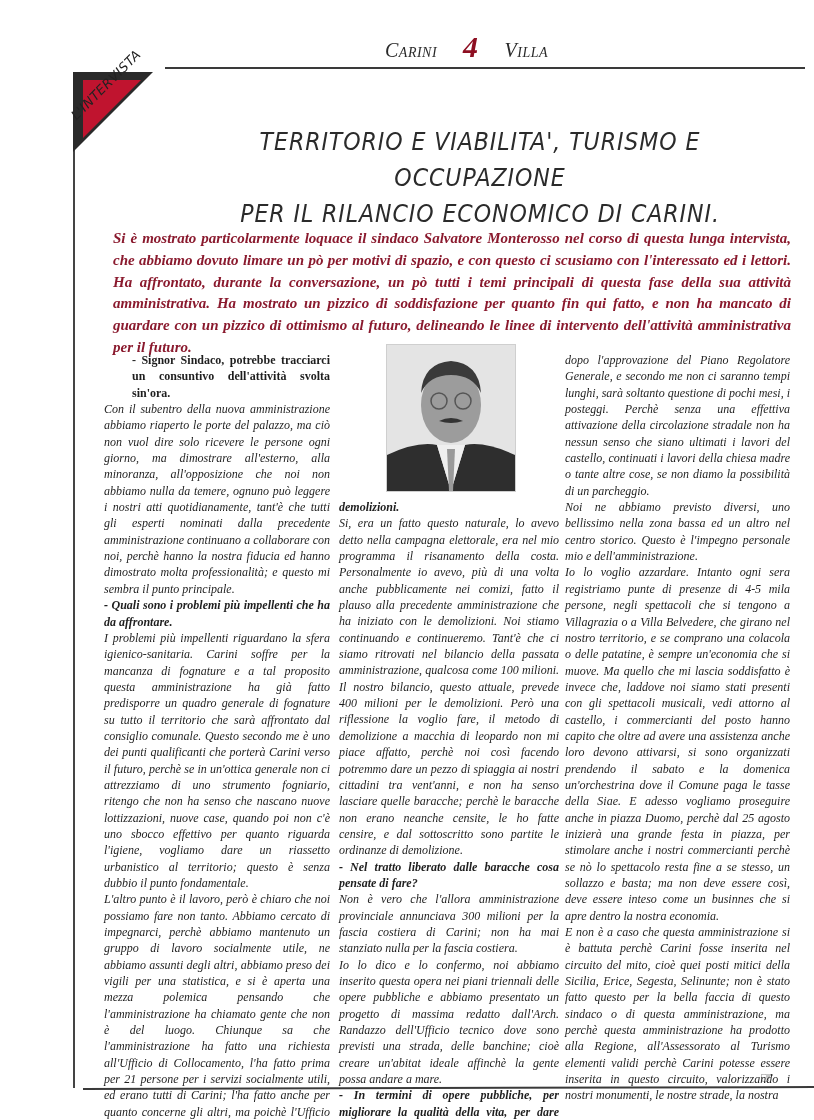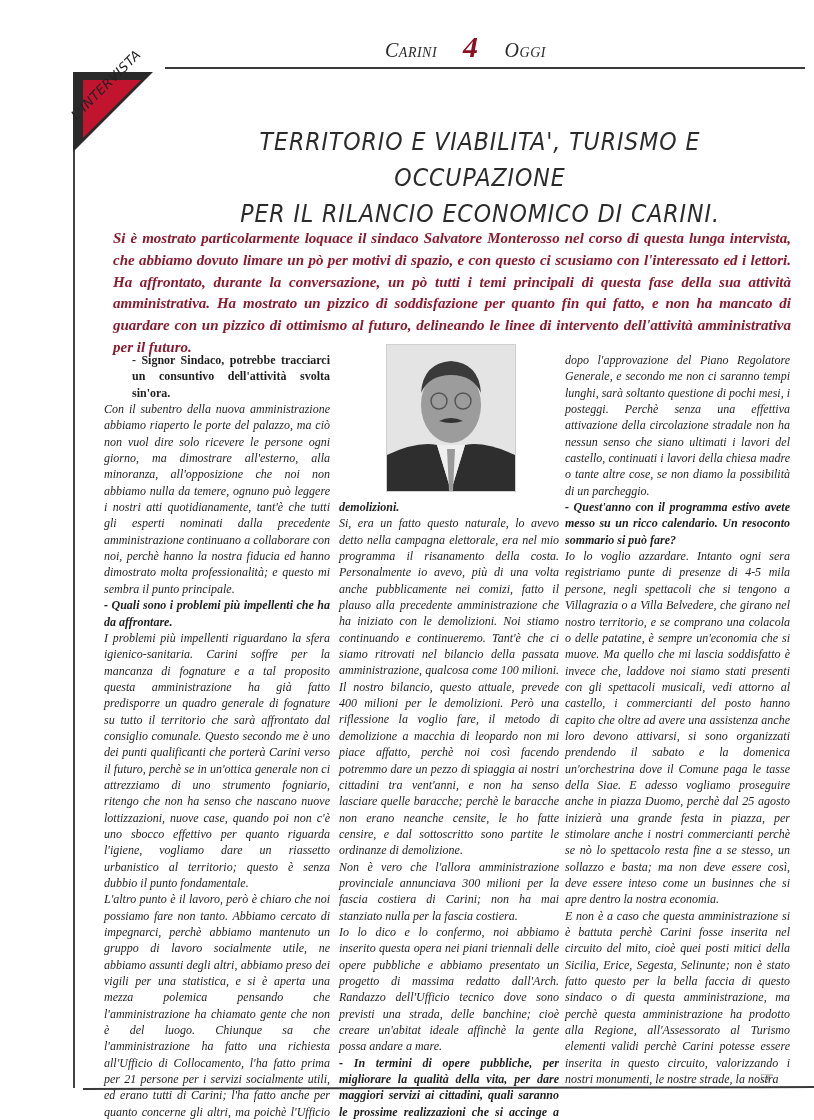--- a/index.html
+++ b/index.html
@@ -46,21 +46,21 @@
     overflow: hidden; border: 1px solid #cfcfcf;
   }
   .pointer { position: absolute; left: 760px; top: 1068px; font-size: 16px; color: #222; }
 </style>
 </head>
 <body>
 
 <div class="masthead">
   <span>Carini</span>
   <span class="num">4</span>
-  <span>Oggi</span>
+  <span>Villa</span>
 </div>
 
 <div class="top-rule"></div>
 <div class="left-rule"></div>
 <div class="bottom-rule"></div>
 
 <svg class="corner-mark" viewBox="0 0 80 80">
   <polygon points="0,0 80,0 0,80" fill="#2a2a2a"></polygon>
   <polygon points="10,8 68,8 10,66" fill="#c0142f"></polygon>
 </svg>
@@ -93,26 +93,27 @@
   <p>Con il subentro della nuova amministrazione abbiamo riaperto le porte del palazzo, ma ciò non vuol dire solo ricevere le persone ogni giorno, ma dimostrare all'esterno, alla minoranza, all'opposizione che noi non abbiamo nulla da temere, ognuno può leggere i nostri atti quotidianamente, tant'è che tutti gli esperti nominati dalla precedente amministrazione continuano a collaborare con noi, perchè hanno la nostra fiducia ed hanno dimostrato molta professionalità; e questo mi sembra il punto principale.</p>
   <p class="q">- Quali sono i problemi più impellenti che ha da affrontare.</p>
   <p>I problemi più impellenti riguardano la sfera igienico-sanitaria. Carini soffre per la mancanza di fognature e a tal proposito questa amministrazione ha già fatto predisporre un quadro generale di fognature su tutto il territorio che sarà affrontato dal consiglio comunale. Questo secondo me è uno dei punti qualificanti che porterà Carini verso il futuro, perchè se in un'ottica generale non ci attrezziamo di uno strumento fogniario, ritengo che non ha senso che nascano nuove lottizzazioni, nuove case, quando poi non c'è uno sbocco effettivo per quanto riguarda l'igiene, vogliamo dare un riassetto urbanistico al territorio; questo è senza dubbio il punto fondamentale.</p>
   <p>L'altro punto è il lavoro, però è chiaro che noi possiamo fare non tanto. Abbiamo cercato di impegnarci, perchè abbiamo mantenuto un gruppo di lavoro socialmente utile, ne abbiamo assunti degli altri, abbiamo preso dei vigili per una statistica, e si è aperta una mezza polemica pensando che l'amministrazione ha chiamato gente che non è del luogo. Chiunque sa che l'amministrazione ha fatto una richiesta all'Ufficio di Collocamento, l'ha fatto prima per 21 persone per i servizi socialmente utili, ed erano tutti di Carini; l'ha fatto anche per quanto concerne gli altri, ma poichè l'Ufficio di Collocamento è circoscrizionale, non possiamo farci nulla, anzi penso che sia una garanzia e trasparenza per tutti.</p>
 
 </div>
 
 <div class="col col2">
   <p class="q">demolizioni.</p>
   <p>Si, era un fatto questo naturale, lo avevo detto nella campagna elettorale, era nel mio programma il risanamento della costa. Personalmente io avevo, più di una volta anche pubblicamente nei comizi, fatto il plauso alla precedente amministrazione che ha iniziato con le demolizioni. Noi stiamo continuando e continueremo. Tant'è che ci siamo ritrovati nel bilancio della passata amministrazione, qualcosa come 100 milioni. Il nostro bilancio, questo attuale, prevede 400 milioni per le demolizioni. Però una riflessione la voglio fare, il metodo di demolizione a macchia di leopardo non mi piace affatto, perchè noi così facendo potremmo dare un pezzo di spiaggia ai nostri cittadini tra vent'anni, e non ha senso lasciare quelle baracche; perchè le baracche non erano neanche censite, le ho fatte censire, e dal sottoscritto sono partite le ordinanze di demolizione.</p>
+  <p class="q">- Nel tratto liberato dalle baracche cosa pensate di fare?</p>
   <p>Non è vero che l'allora amministrazione provinciale annunciava 300 milioni per la fascia costiera di Carini; non ha mai stanziato nulla per la fascia costiera.</p>
   <p>Io lo dico e lo confermo, noi abbiamo inserito questa opera nei piani triennali delle opere pubbliche e abbiamo presentato un progetto di massima redatto dall'Arch. Randazzo dell'Ufficio tecnico dove sono previsti una strada, delle banchine; cioè creare un'abitat ideale affinchè la gente possa andare a mare.</p>
   <p class="q">- In termini di opere pubbliche, per migliorare la qualità della vita, per dare maggiori servizi ai cittadini, quali saranno le prossime realizzazioni che si accinge a fare la sua amministrazione.</p>
 
 </div>
 
 <div class="col col3">
   <p>dopo l'approvazione del Piano Regolatore Generale, e secondo me non ci saranno tempi lunghi, sarà soltanto questione di pochi mesi, i posteggi. Perchè senza una effettiva attivazione della circolazione stradale non ha nessun senso che siano ultimati i lavori del castello, continuati i lavori della chiesa madre o tante altre cose, se non diamo la possibilità di un parcheggio.</p>
-  <p class="q">- Quest'anno con il programma estivo avete messo su un ricco calendario. Un resoconto sommario si può fare?</p>
+  <p>Noi ne abbiamo previsto diversi, uno bellissimo nella zona bassa ed un altro nel centro storico. Questo è l'impegno personale mio e dell'amministrazione.</p>
   <p>Io lo voglio azzardare. Intanto ogni sera registriamo punte di presenze di 4-5 mila persone, negli spettacoli che si tengono a Villagrazia o a Villa Belvedere, che girano nel nostro territorio, e se comprano una colacola o delle patatine, è sempre un'economia che si muove. Ma quello che mi lascia soddisfatto è invece che, laddove noi siamo stati presenti con gli spettacoli musicali, vedi attorno al castello, i commercianti del posto hanno capito che oltre ad avere una assistenza anche loro devono attivarsi, si sono organizzati prendendo il sabato e la domenica un'orchestrina dove il Comune paga le tasse della Siae. E adesso vogliamo proseguire anche in piazza Duomo, perchè dal 25 agosto inizierà una grande festa in piazza, per stimolare anche i nostri commercianti perchè se nò lo spettacolo resta fine a se stesso, un sollazzo e basta; ma non deve essere così, deve essere inteso come un businnes che si apre dentro la nostra economia.</p>
   <p>E non è a caso che questa amministrazione si è battuta perchè Carini fosse inserita nel circuito del mito, cioè quei posti mitici della Sicilia, Erice, Segesta, Selinunte; non è stato fatto questo per la bella faccia di questo sindaco o di questa amministrazione, ma perchè questa amministrazione ha prodotto alla Regione, all'Assessorato al Turismo elementi validi perchè Carini potesse essere inserita in questo circuito, valorizzando i nostri monumenti, le nostre strade, la nostra</p>
 </div>
 
 <div class="pointer">☞</div>
 
 </body></html>

